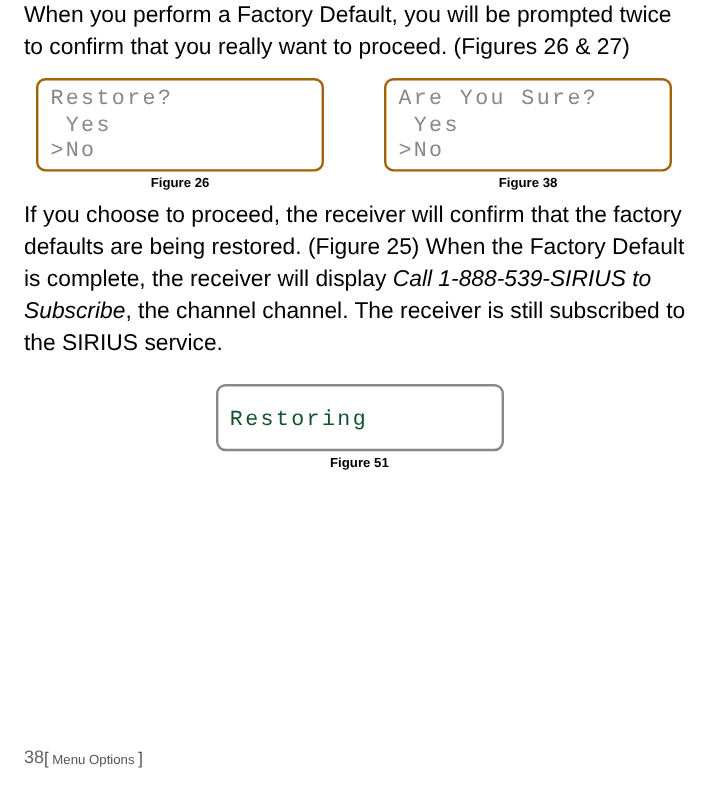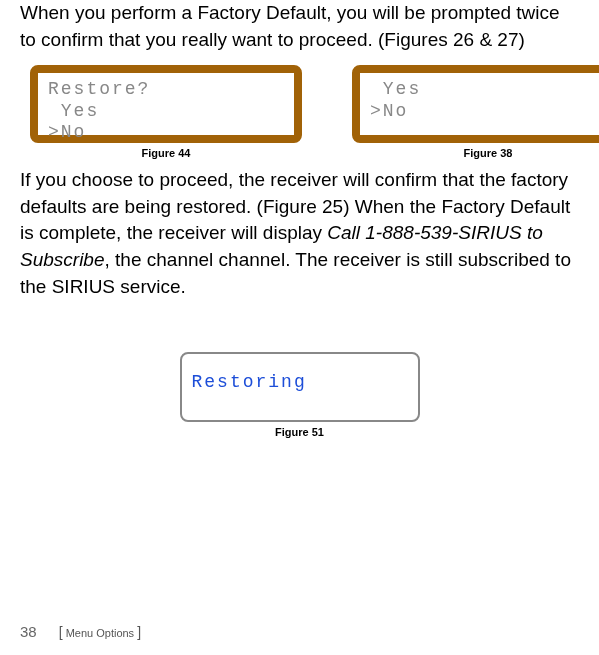--- a/index.html
+++ b/index.html
@@ -29,64 +29,63 @@
       gap: 50px;
       margin-bottom: 8px;
       margin-left: 10px;
     }
     .figure-container {
       display: flex;
       flex-direction: column;
       align-items: center;
     }
     .lcd-box {
-      border: 8px solid #a16207;
+      border: 2px solid #a16207;
       border-radius: 8px;
       padding: 6px 10px;
       font-family: 'Courier New', monospace;
       font-size: 18px;
       line-height: 1.2;
       color: #888;
       letter-spacing: 2px;
-      width: 272px;
+      width: 240px;
       height: 78px;
     }
     .lcd-box-center {
       border: 2px solid #888;
       border-radius: 8px;
       padding: 18px 10px 6px 10px;
       font-family: 'Courier New', monospace;
       font-size: 18px;
       line-height: 1.2;
-      color: #1d4ed8;
+      color: #14532d;
       letter-spacing: 2px;
       width: 240px;
-      height: 70px;
-      margin-top: 32px;
+      height: 56px;
     }
     .lcd-line {
       white-space: pre;
     }
     .figure-caption {
       font-size: 11px;
       font-weight: bold;
       margin-top: 4px;
     }
     .figure-center-wrap {
       display: flex;
       justify-content: center;
       margin-top: 20px;
     }
     .footer {
       position: absolute;
       bottom: 15px;
       left: 20px;
       display: flex;
       align-items: center;
-      gap: 22px;
+      gap: 0;
     }
     .page-number {
       font-size: 15px;
       color: #666;
     }
     .breadcrumb {
       font-size: 11px;
       color: #555;
       text-align: center;
     }
@@ -100,24 +99,25 @@
 
 <p class="body-text">When you perform a Factory Default, you will be prompted twice to confirm that you really want to proceed. (Figures 26 &amp; 27)</p>
 
 <div class="figures-row">
   <div class="figure-container">
     <div class="lcd-box">
       <div class="lcd-line">Restore?</div>
       <div class="lcd-line"> Yes</div>
       <div class="lcd-line">&gt;No</div>
     </div>
-    <div class="figure-caption">Figure 44</div>
+    <div class="figure-caption">Figure 26</div>
   </div>
   <div class="figure-container">
     <div class="lcd-box">
+      <div class="lcd-line">Are You Sure?</div>
       <div class="lcd-line"> Yes</div>
       <div class="lcd-line">&gt;No</div>
     </div>
     <div class="figure-caption">Figure 38</div>
   </div>
 </div>
 
 <p class="body-text">
   <span>If you choose to proceed, the receiver will confirm that the factory defaults are being restored. (Figure 25) When the Factory Default is complete, the receiver will display </span><span class="italic">Call 1-888-539-SIRIUS to Subscribe</span><span>, the channel channel. The receiver is still subscribed to the SIRIUS service.</span>
 </p>

